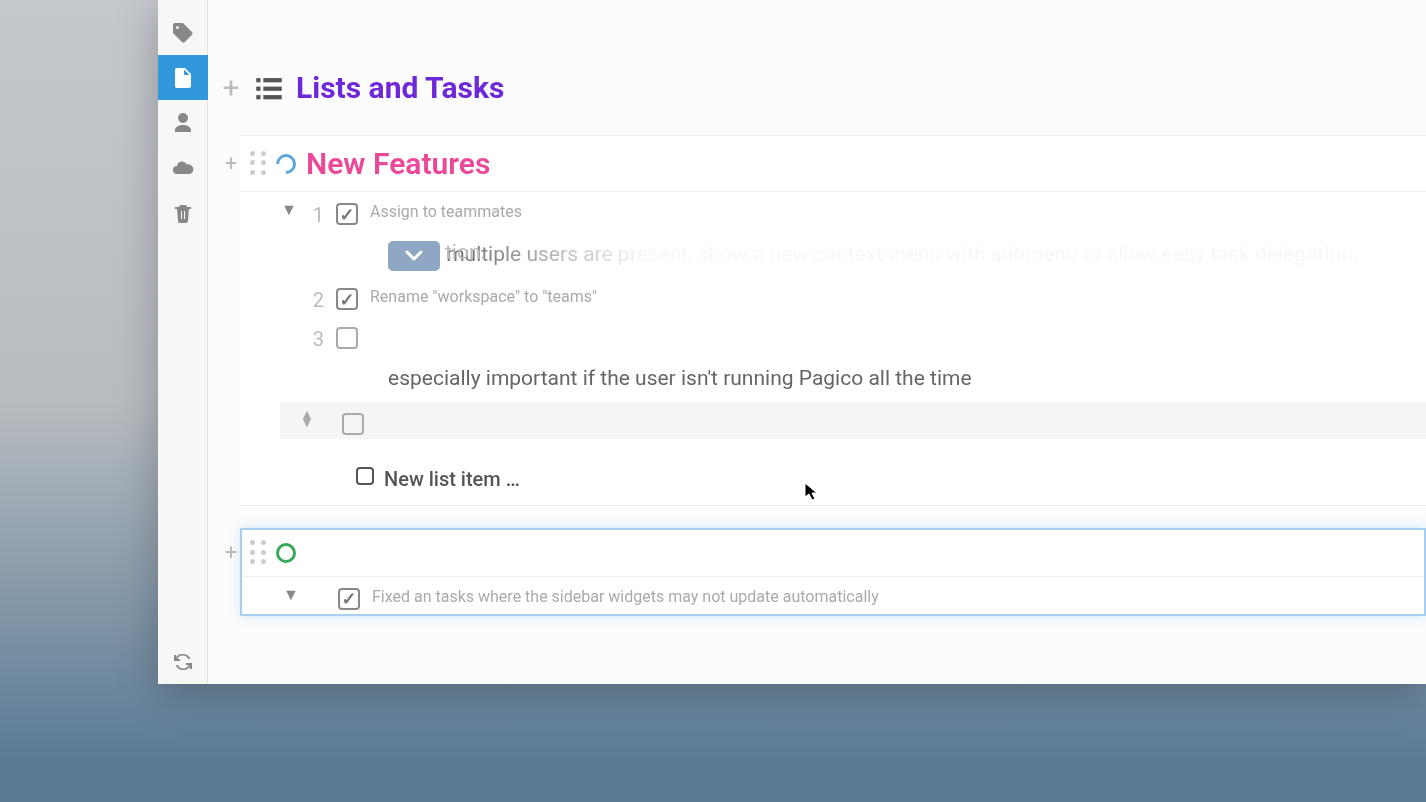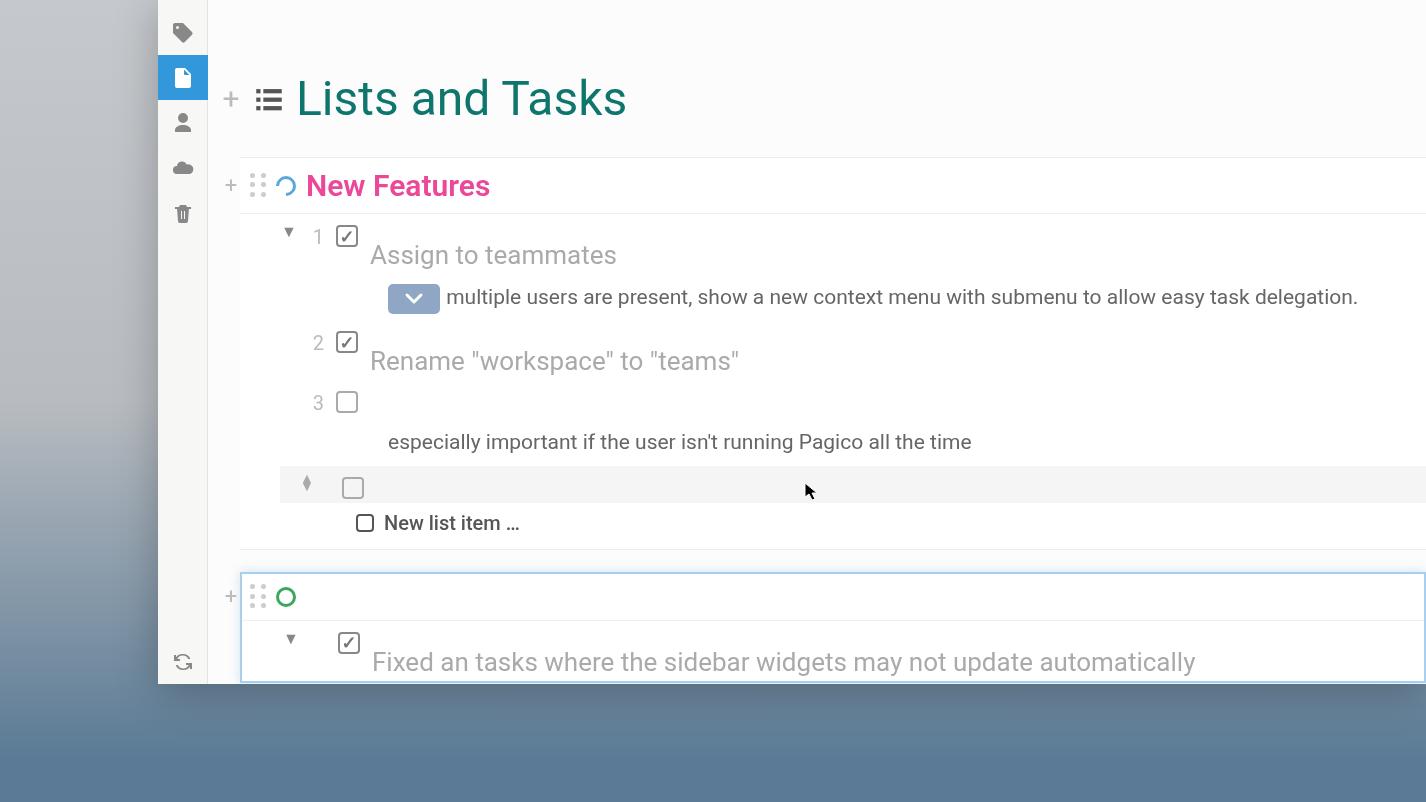--- a/index.html
+++ b/index.html
@@ -61,23 +61,23 @@
     font-size: 30px;
     cursor: pointer;
     margin-right: 6px;
   }
   .page-title-icon {
     display: flex;
     align-items: center;
     margin-right: 10px;
   }
   .page-title {
-    font-size: 48px;
-    font-weight: 400;
-    color: #0f766e;
+    font-size: 30px;
+    font-weight: 700;
+    color: #6d28d9;
   }
   .list-section {
     margin-top: 30px;
     border: 1px solid #eee;
     border-right: none;
     border-left: none;
     margin-left: 0;
     background: #fff;
   }
   .list-section.focus {
@@ -161,24 +161,23 @@
     margin-top: 3px;
   }
   .checkbox.checked::after {
     content: "✓";
     color: #777;
     font-size: 18px;
     font-weight: bold;
   }
   .checkbox.checked { border-color:#888; }
   .task-text {
-    font-size: 26px;
+    font-size: 16px;
     color: #555;
     padding-top: 2px;
-    margin-top: 16px;
   }
   .task-text.done { color: #aaa; }
   .task-text.bold { font-weight: 600; color:#444;}
   .task-desc {
     font-size: 21px;
     color: #666;
     padding: 8px 20px 8px 108px;
     line-height: 1.45;
     position: relative;
   }
@@ -215,25 +214,26 @@
     display: flex;
     flex-direction: column;
     align-items: center;
     justify-content: center;
     margin-right: 4px;
     cursor: pointer;
     line-height: 8px;
   }
   .new-item-row {
     display: flex;
-    align-items: center;
+    align-items: flex-start;
     padding: 8px 0 14px 76px;
     font-size: 20px;
     color: #555;
     font-weight: 500;
+    margin-top: 20px;
   }
   .new-item-row .cb {
     width: 18px; height: 18px;
     border: 2px solid #555;
     border-radius: 4px;
     margin-right: 10px;
   }
   .cursor-img {
     position: absolute;
     left: 596px;
@@ -318,20 +318,23 @@
       <div class="task-block">
 
         <div class="task-row">
           <div class="collapse-caret">▼</div>
           <div class="task-num">1</div>
           <div class="checkbox checked"></div>
           <div class="task-text done">Assign to teammates</div>
         </div>
         <div class="task-desc truncated">
           <span>When multiple users are present, show a new context menu with submenu to allow easy task delegation.</span>
+          <div class="fade-overlay">
+            <span style="position:absolute;left:0;bottom:6px;color:#bbb;font-size:21px;">tion.</span>
+          </div>
           <div class="expand-pill">
             <svg width="22" height="14" viewBox="0 0 22 14">
                 <polyline points="4,3 11,10 18,3" stroke-width="3" stroke-linecap="round" stroke-linejoin="round"></polyline>
               </svg>
           </div>
         </div>
 
         <div class="task-row">
           <div class="collapse-caret"></div>
           <div class="task-num">2</div>

